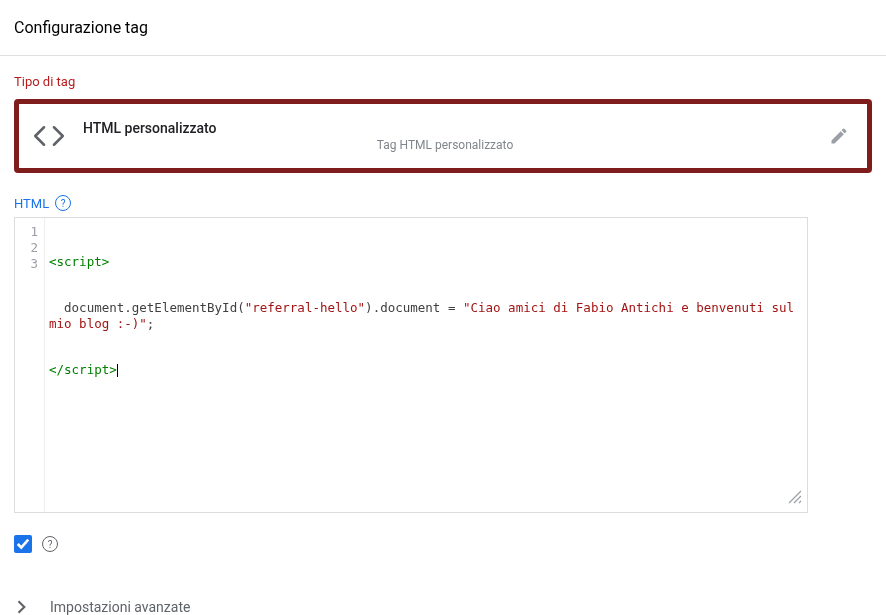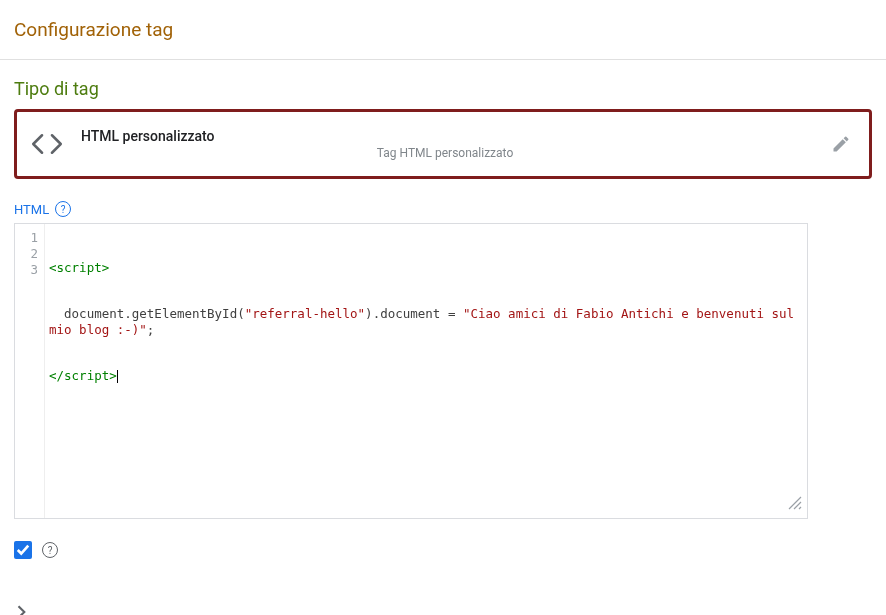--- a/index.html
+++ b/index.html
@@ -12,36 +12,36 @@
       background: #fff;
       color: #3c4043;
       width: 886px;
       padding: 0;
     }
     .header {
       padding: 18px 14px;
       border-bottom: 1px solid #e0e0e0;
     }
     .header h1 {
-      font-size: 19px;
+      font-size: 16px;
       font-weight: 400;
-      color: #a16207;
+      color: #000000;
     }
     .content {
       padding: 18px 14px 0 14px;
     }
     .section-label {
-      font-size: 18px;
-      color: #4d7c0f;
+      font-size: 13px;
+      color: #b91c1c;
       margin-bottom: 10px;
     }
     .tag-type-card {
       display: flex;
       align-items: center;
-      border: 3px solid #7f1d1d;
+      border: 5px solid #7f1d1d;
       border-radius: 4px;
       padding: 16px 14px;
       margin-bottom: 22px;
       gap: 18px;
     }
     .code-icon {
       width: 32px;
       height: 32px;
       display: flex;
       align-items: center;
@@ -264,15 +264,16 @@
     </div>
     <span class="help-icon help-icon-gray">?</span>
   </div>
 
   <div class="advanced-row">
     <span class="chevron">
       <svg viewBox="0 0 8 12">
           <path d="M1 1 L6 6 L1 11" fill="none" stroke="#5f6368" stroke-width="1.8"></path>
         </svg>
     </span>
+    <span class="advanced-label">Impostazioni avanzate</span>
   </div>
 
 </div>
 
 </body></html>

